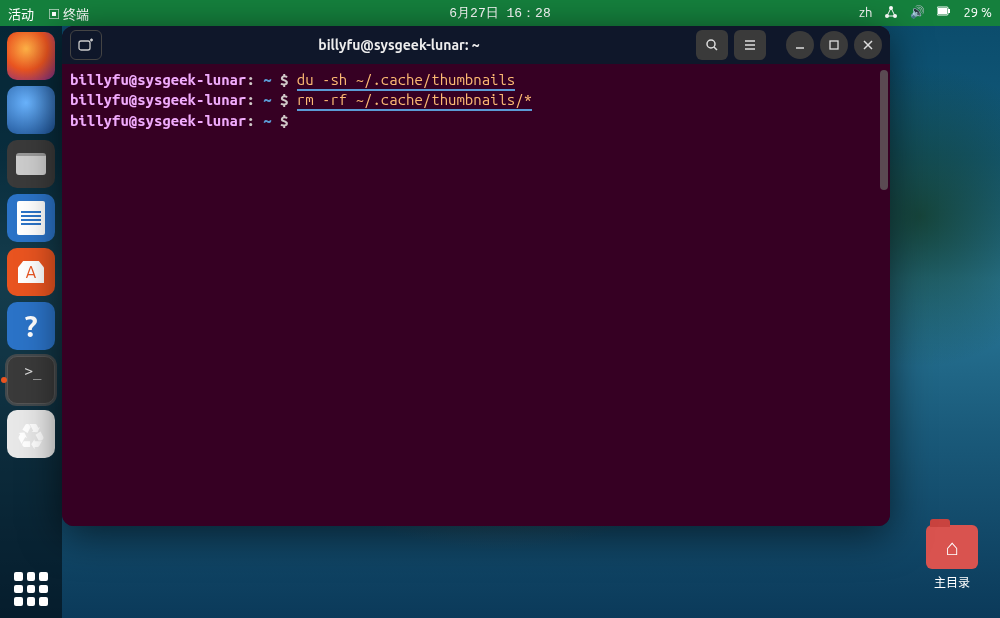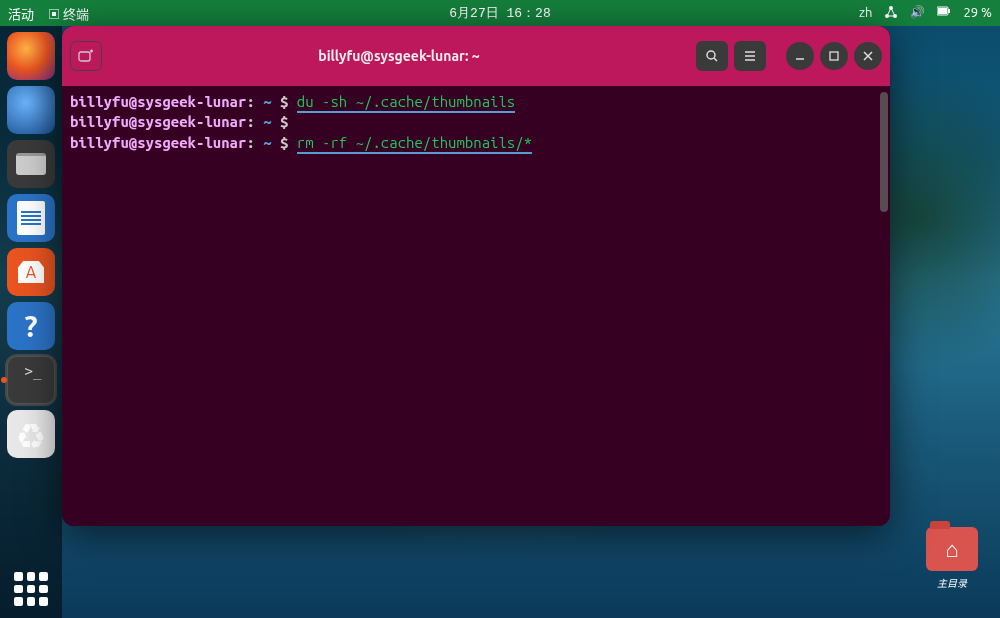--- a/index.html
+++ b/index.html
@@ -71,30 +71,30 @@
       display: flex; flex-direction: column; align-items: center; gap: 4px;
     }
     .home-folder-icon {
       width: 52px; height: 44px; background: #d9534f; border-radius: 6px;
       position: relative; display:flex; align-items:center; justify-content:center;
     }
     .home-folder-icon::before {
       content:''; position:absolute; top:-6px; left:4px; width:20px; height:8px;
       background:#c9433f; border-radius:3px 3px 0 0;
     }
-    .home-folder-label { font-size: 10px; color:#fff;font-style:italic; }
+    .home-folder-label { font-size: 12px; color:#fff; }
     
     .terminal-window {
       position: absolute; left: 62px; top: 26px; width: 828px; height: 500px;
       background: #2c001e; border-radius: 12px; overflow: hidden;
       box-shadow: 0 8px 40px rgba(0,0,0,0.6);
       display: flex; flex-direction: column;
     }
     .term-titlebar {
-      height: 60px; background: #be185d; display: flex; align-items: center;
+      height: 38px; background: #0f172a; display: flex; align-items: center;
       padding: 0 8px; gap: 6px;
     }
     .term-newtab {
       width: 32px; height: 30px; border-radius: 6px;
       display:flex; align-items:center; justify-content:center;
       border: 1px solid #444; color:#ddd; font-size:15px;
     }
     .term-title { flex:1; text-align:center; font-size:14px; font-weight:600; color:#eee;}
     .term-btn {
       width: 32px; height: 30px; border-radius: 6px; background:#3a3a3a;
@@ -102,21 +102,21 @@
     }
     .term-btn.round { width:28px; height:28px; border-radius:50%; }
     .term-body {
       flex:1; background: rgba(56,0,36,0.88); padding: 6px 8px;
       font-family: "Ubuntu Mono", monospace; font-size: 15px; line-height: 1.35;
       color: #d0c8c8; position: relative;
     }
     .prompt-user { color: #f0abfc; font-weight: bold; }
     .prompt-colon { color: #d0c8c8; font-weight: bold; }
     .prompt-path { color: #5b9bd5; font-weight: bold; }
-    .cmd { color: #22c55e; }
+    .cmd { color: #fdba74; }
     .underline-blue { border-bottom: 2px solid #5b9bd5; padding-bottom: 1px; }
     .term-line { white-space: pre; }
     .term-scrollbar {
       position:absolute; right:2px; top:6px; width:8px; height:120px;
       background:#5a4a52; border-radius:4px;
     }
     .home-glyph{color:#fff; font-size:22px;}
   </style>
 </head>
 <body>
@@ -232,18 +232,18 @@
     </div>
     <div class="term-btn round">
       <svg width="12" height="12" viewBox="0 0 12 12">
           <path d="M2 2 l8 8 M10 2 l-8 8" stroke="#ddd" stroke-width="1.5"></path>
         </svg>
     </div>
   </div>
   <div class="term-body">
     <div id="term-lines">
         <div class="term-line"><span class="prompt-user">billyfu@sysgeek-lunar</span><span class="prompt-colon">:</span><span> </span><span class="prompt-path">~</span><span class="prompt-colon"> $ </span><span class="cmd underline-blue">du -sh ~/.cache/thumbnails</span></div>
+        <div class="term-line"><span class="prompt-user">billyfu@sysgeek-lunar</span><span class="prompt-colon">:</span><span> </span><span class="prompt-path">~</span><span class="prompt-colon"> $ </span><span class="cmd underline-blue">rm -rf ~/.cache/thumbnails/*</span></div>
         <div class="term-line"><span class="prompt-user">billyfu@sysgeek-lunar</span><span class="prompt-colon">:</span><span> </span><span class="prompt-path">~</span><span class="prompt-colon"> $ </span><span class="cmd"></span></div>
-        <div class="term-line"><span class="prompt-user">billyfu@sysgeek-lunar</span><span class="prompt-colon">:</span><span> </span><span class="prompt-path">~</span><span class="prompt-colon"> $ </span><span class="cmd underline-blue">rm -rf ~/.cache/thumbnails/*</span></div>
       </div>
     <div class="term-scrollbar"></div>
   </div>
 </div>
 
 </body></html>

